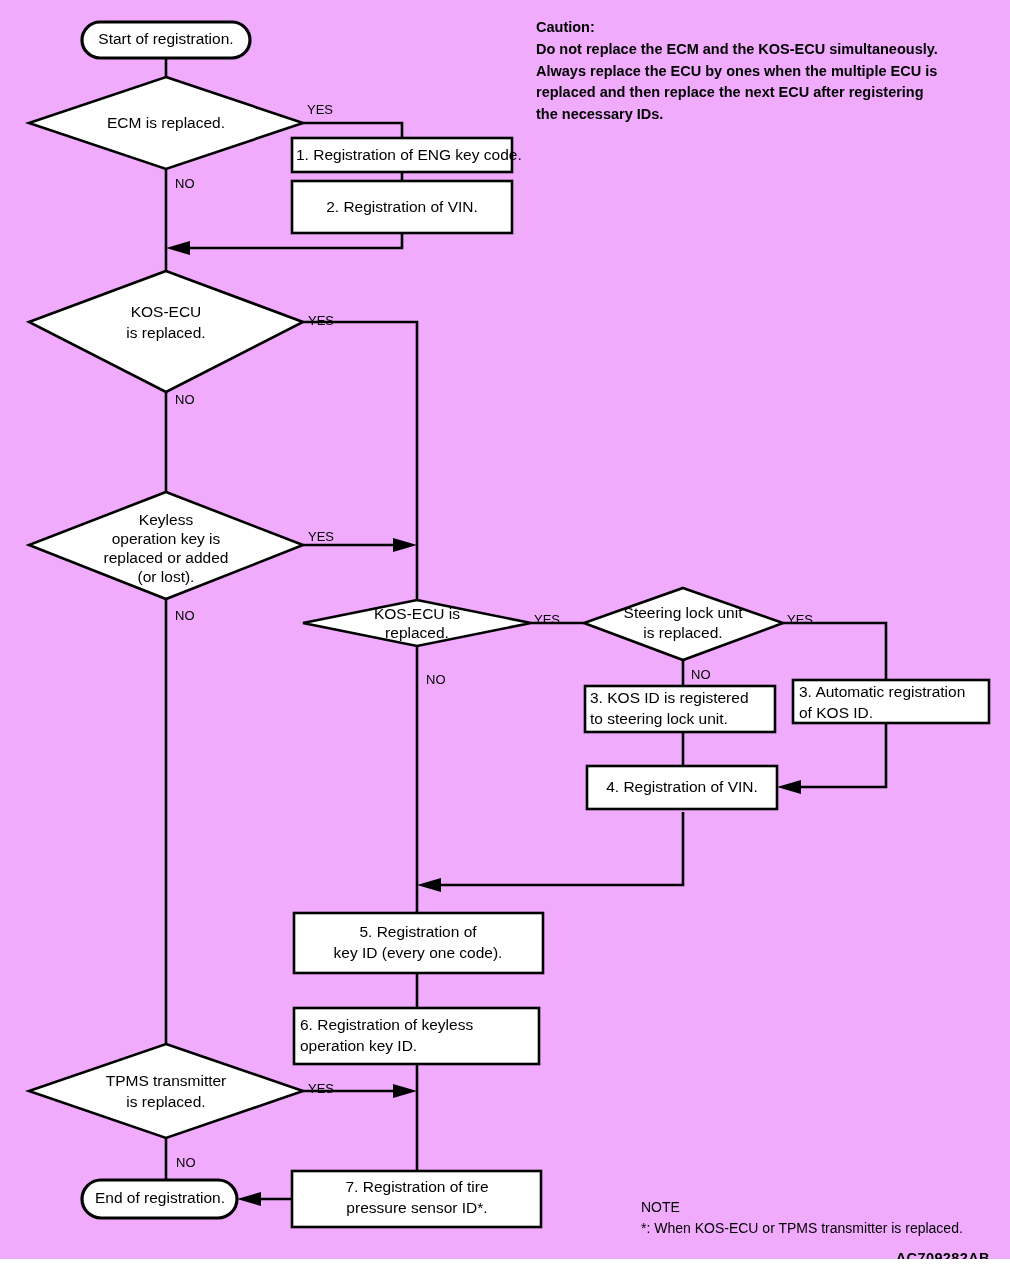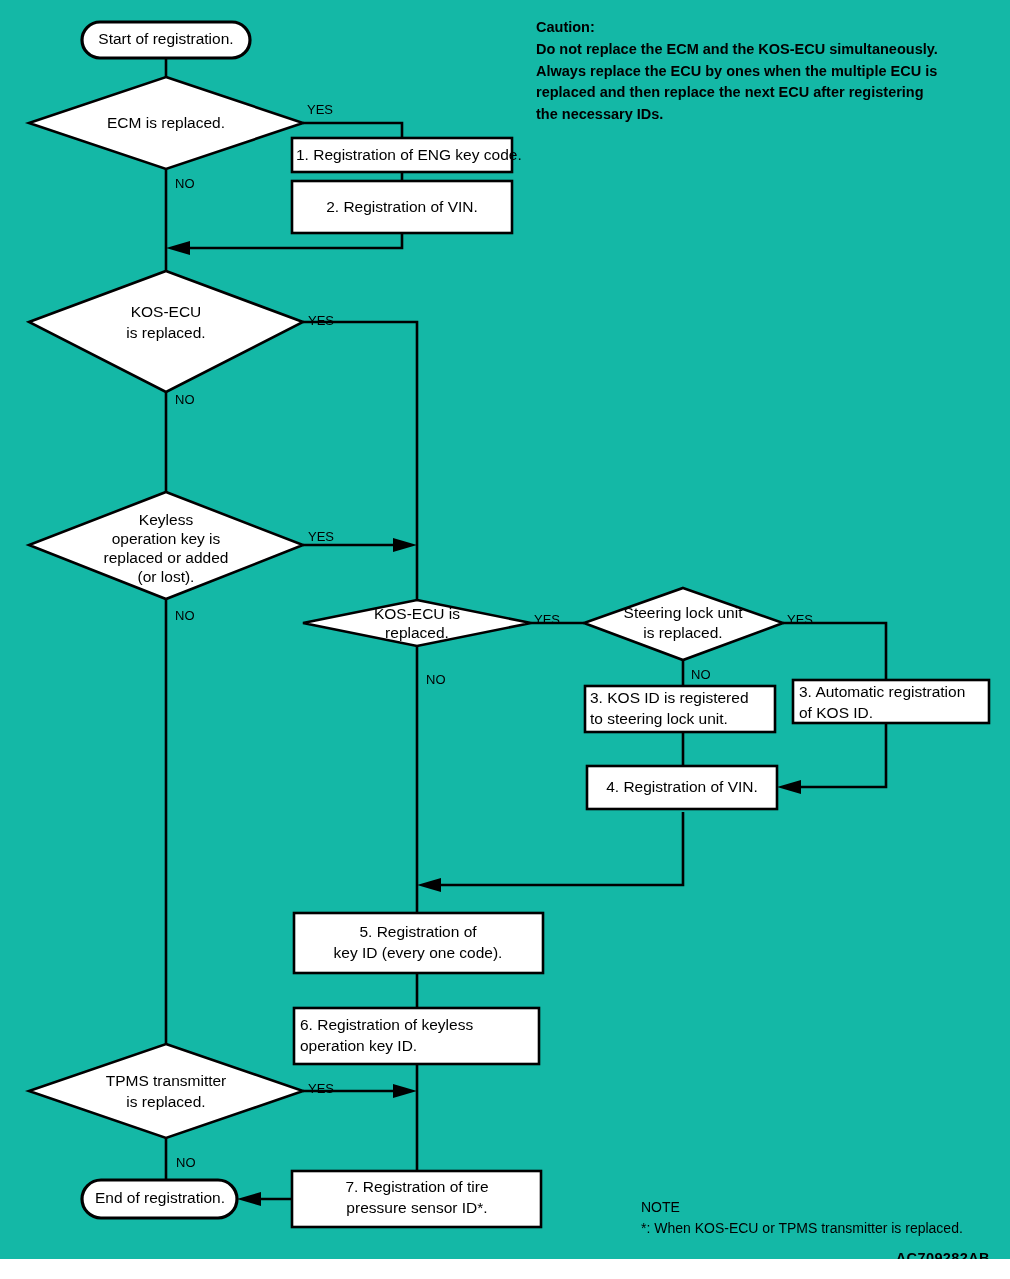--- a/index.html
+++ b/index.html
@@ -9,21 +9,21 @@
     background: #ffffff;
   }
   body {
     font-family: "Liberation Sans", sans-serif;
     color: #000000;
   }
   #page {
     position: relative;
     width: 1010px;
     height: 1259px;
-    background: #14b8a6;
+    background: #f0abfc;
     overflow: hidden;
   }
   svg.flow {
     position: absolute;
     left: 0;
     top: 0;
     width: 1010px;
     height: 1279px;
   }
   .shape {

